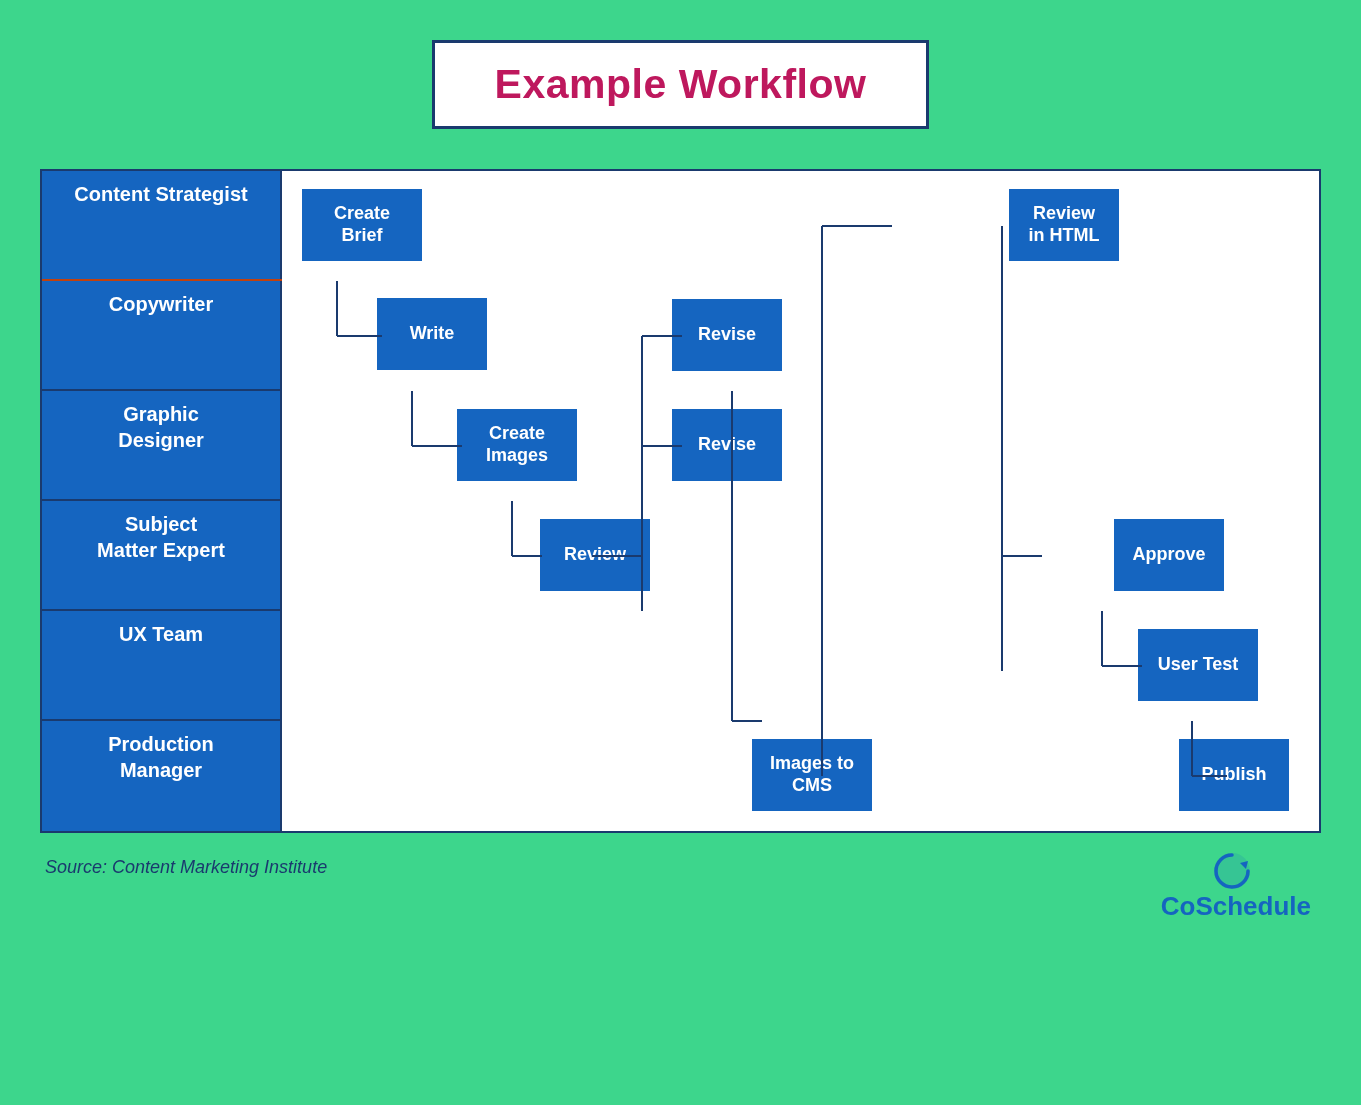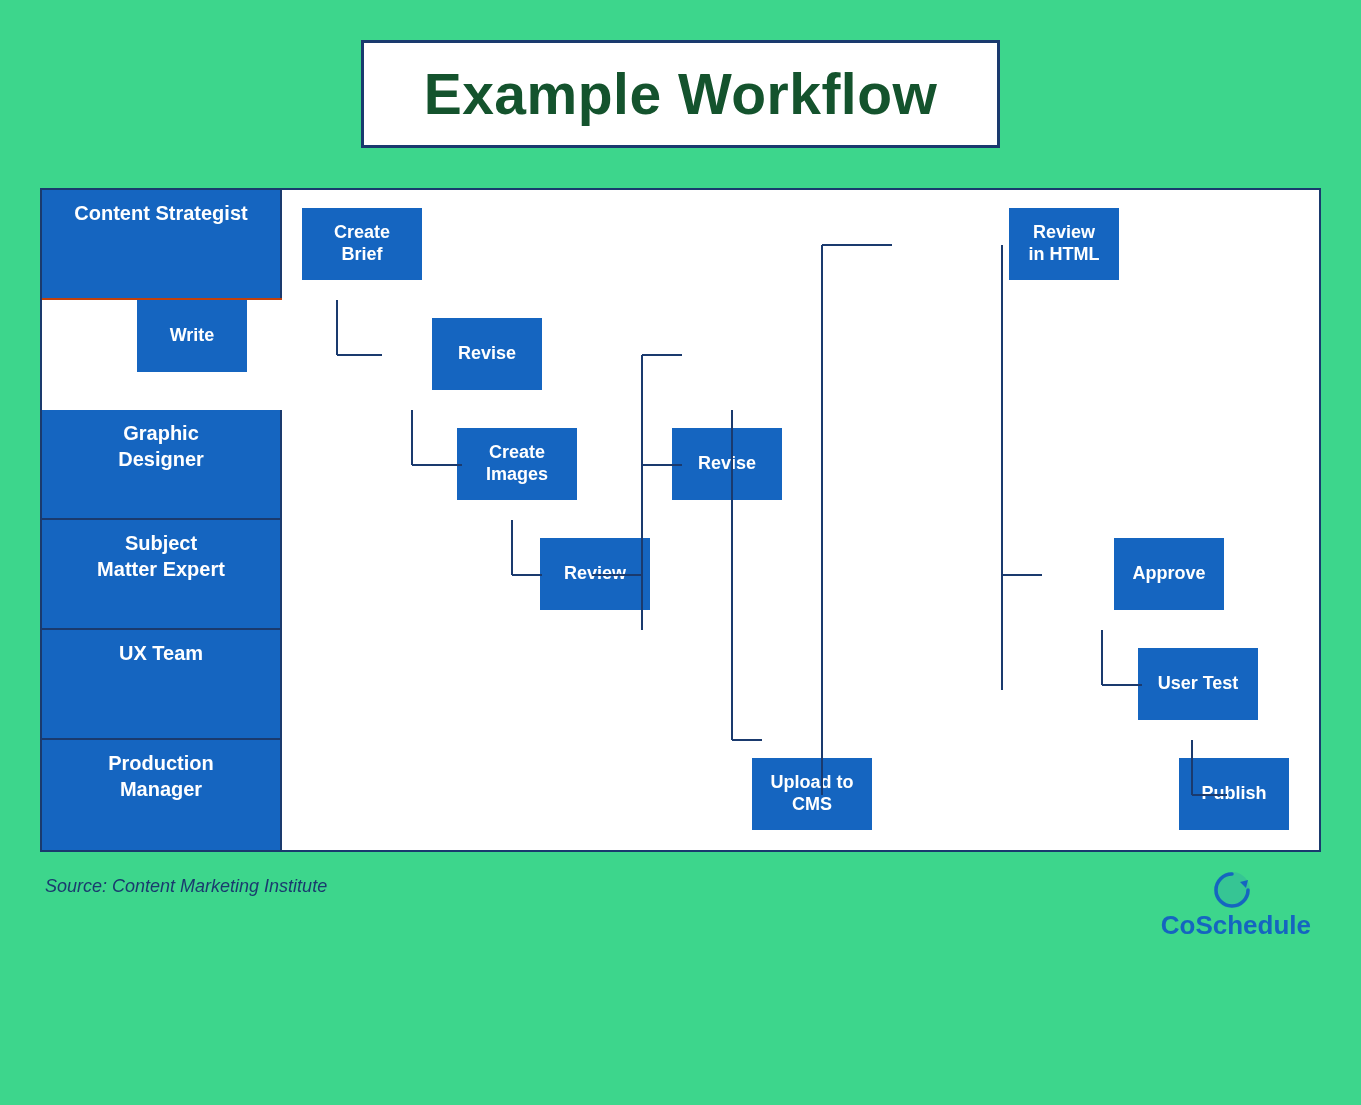--- a/index.html
+++ b/index.html
@@ -17,23 +17,23 @@
 
     .title-box {
       border: 3px solid #1a3a6e;
       background: white;
       padding: 18px 60px;
       margin-bottom: 40px;
       margin-top: 10px;
     }
 
     .title-box h1 {
-      font-size: 57px;
+      font-size: 41px;
       font-weight: 900;
-      color: #14532d;
+      color: #be185d;
       letter-spacing: 0.5px;
     }
 
     .role-cell {
       background: #1565c0;
       color: white;
       font-weight: 800;
       font-size: 20px;
       text-align: center;
       padding: 10px 12px;
@@ -153,22 +153,25 @@
           <span>Create Brief</span>
         </div>
         <div class="task-box" style="top:18px; right:200px; width:108px; height:72px;">
           <span>Review
 in HTML</span>
         </div>
       </div>
     </div>
 
     <div style="display:flex; border-bottom:2px solid #1a3a6e; height:110px;">
-      <div class="task-cell" style="flex:1; position:relative;">
-        <div class="task-box" style="top:0; left:95px; width:110px; height:72px;text-align:center;">
+      <div class="role-cell">
+        <span>Copywriter</span>
+      </div>
+      <div class="task-cell" style="flex:1; position:relative;">
+        <div class="task-box" style="top:17px; left:95px; width:110px; height:72px;text-align:center;">
           <span>Write</span>
         </div>
         <div class="task-box" style="top:18px; left:390px; width:110px; height:72px;">
           <span>Revise</span>
         </div>
       </div>
     </div>
 
     <div style="display:flex; border-bottom:2px solid #1a3a6e; height:110px;">
       <div class="role-cell">
@@ -209,21 +212,21 @@
         </div>
       </div>
     </div>
 
     <div style="display:flex; height:110px;">
       <div class="role-cell">
         <span>Production<br>Manager</span>
       </div>
       <div class="task-cell" style="flex:1; position:relative;">
         <div class="task-box" style="top:18px; left:470px; width:120px; height:72px;">
-          <span>Upload
+          <span>Images
 to CMS</span>
         </div>
         <div class="task-box" style="top:18px; right:30px; width:110px; height:72px;">
           <span>Publish</span>
         </div>
       </div>
     </div>
 
   </div>
 </div>

